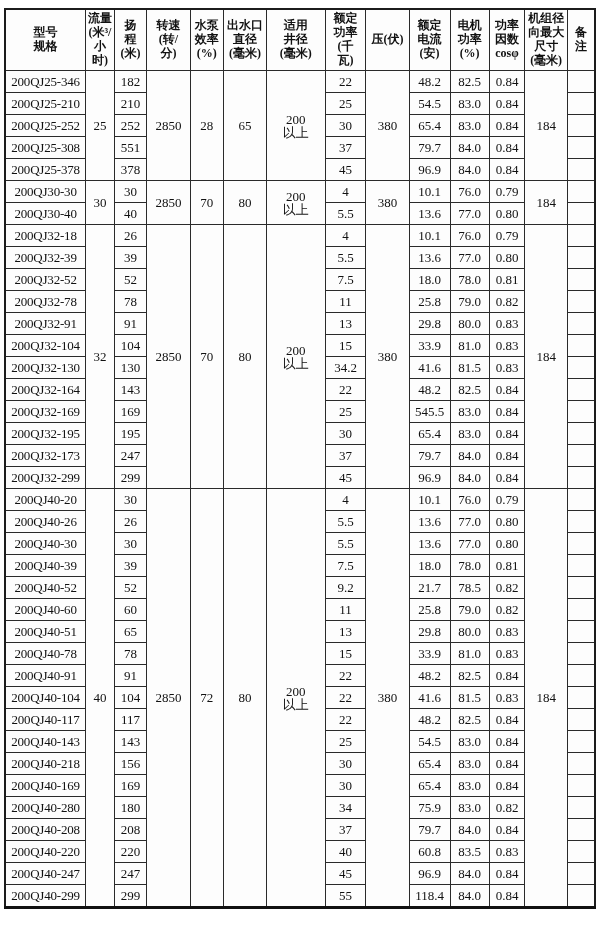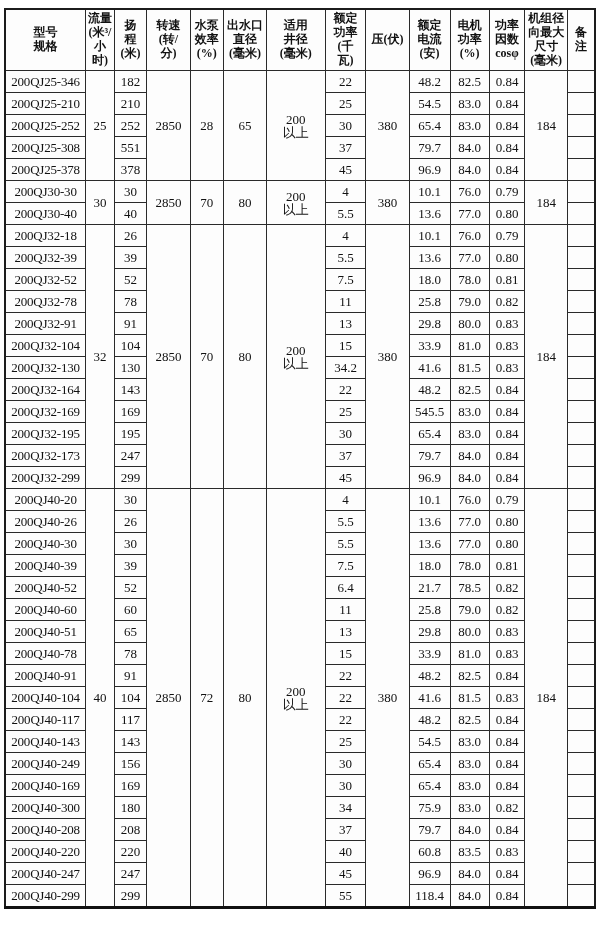--- a/index.html
+++ b/index.html
@@ -349,21 +349,21 @@
           <td class="">39</td>
           <td class="">7.5</td>
           <td class="">18.0</td>
           <td class="">78.0</td>
           <td class="">0.81</td>
           <td></td>
         </tr>
         <tr>
           <td class="model-cell">200QJ40-52</td>
           <td class="">52</td>
-          <td class="">6.4</td>
+          <td class="">9.2</td>
           <td class="">21.7</td>
           <td class="">78.5</td>
           <td class="">0.82</td>
           <td></td>
         </tr>
         <tr>
           <td class="model-cell">200QJ40-60</td>
           <td class="">60</td>
           <td class="">11</td>
           <td class="">25.8</td>
@@ -419,39 +419,39 @@
         <tr>
           <td class="model-cell">200QJ40-143</td>
           <td class="">143</td>
           <td class="">25</td>
           <td class="">54.5</td>
           <td class="">83.0</td>
           <td class="">0.84</td>
           <td></td>
         </tr>
         <tr>
-          <td class="model-cell">200QJ40-249</td>
+          <td class="model-cell">200QJ40-218</td>
           <td class="">156</td>
           <td class="">30</td>
           <td class="">65.4</td>
           <td class="">83.0</td>
           <td class="">0.84</td>
           <td></td>
         </tr>
         <tr>
           <td class="model-cell">200QJ40-169</td>
           <td class="">169</td>
           <td class="">30</td>
           <td class="">65.4</td>
           <td class="">83.0</td>
           <td class="">0.84</td>
           <td></td>
         </tr>
         <tr>
-          <td class="model-cell">200QJ40-300</td>
+          <td class="model-cell">200QJ40-280</td>
           <td class="">180</td>
           <td class="">34</td>
           <td class="">75.9</td>
           <td class="">83.0</td>
           <td class="">0.82</td>
           <td></td>
         </tr>
         <tr>
           <td class="model-cell">200QJ40-208</td>
           <td class="">208</td>

